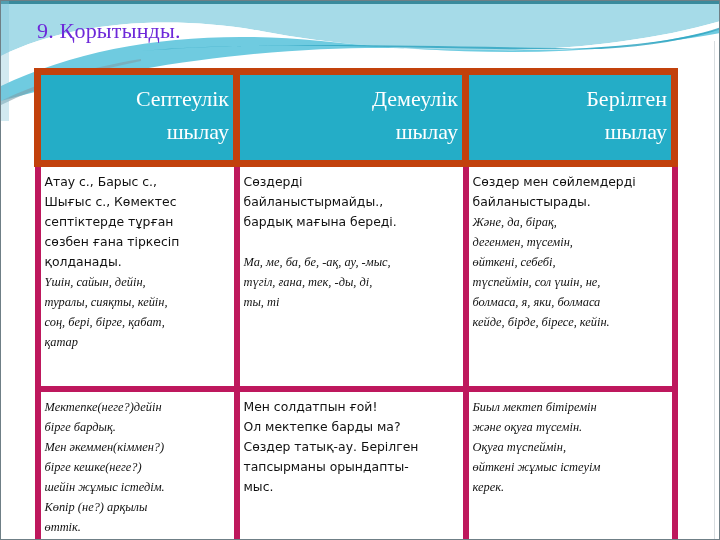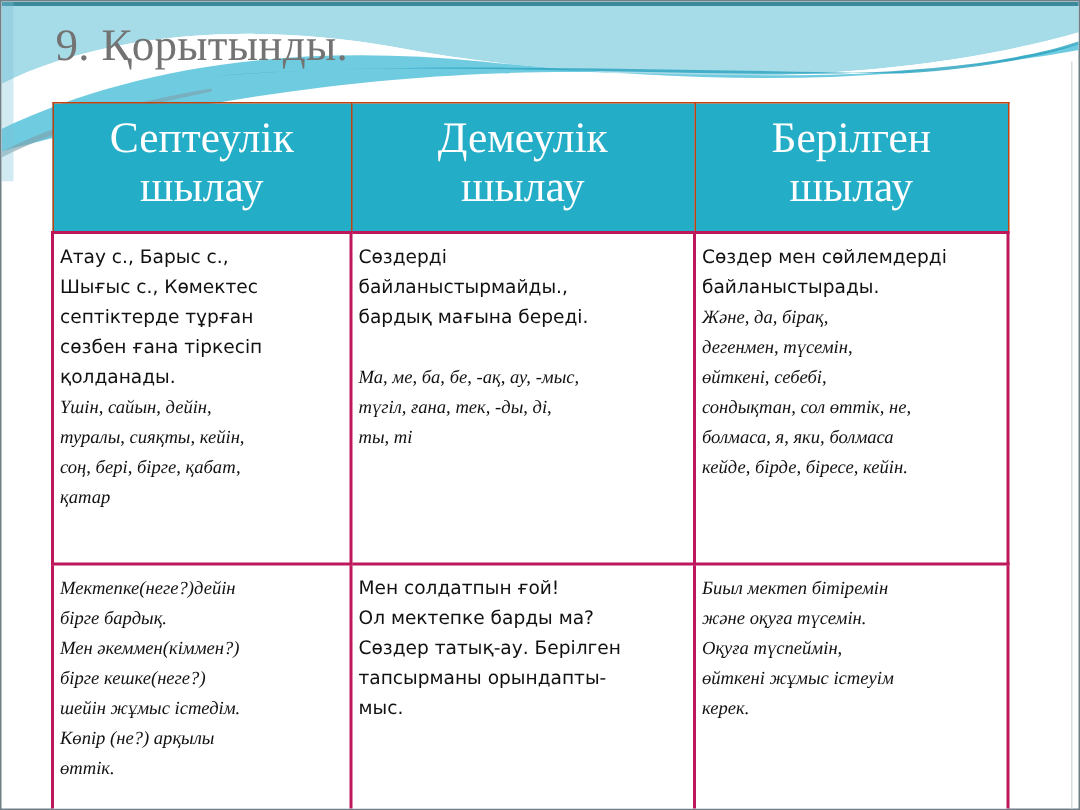--- a/index.html
+++ b/index.html
@@ -35,60 +35,60 @@
       top: 40px;
       width: 1px;
       height: 500px;
       background: #d8dde0;
     }
     .slide-title {
       position: absolute;
       left: 36px;
       top: 12px;
       font-family: "Liberation Serif", serif;
-      font-size: 30px;
-      color: #737373;
+      font-size: 22px;
+      color: #6d28d9;
       letter-spacing: 0.2px;
       line-height: 36px;
       white-space: nowrap;
     }
     table.grid {
       position: absolute;
       left: 33px;
       top: 67px;
       width: 637px;
       border-collapse: collapse;
       table-layout: fixed;
     }
     table.grid col.c1 { width: 199px; }
     table.grid col.c2 { width: 229px; }
     table.grid col.c3 { width: 209px; }
     table.grid th {
       background: #24adc7;
       color: #ffffff;
       font-family: "Liberation Serif", serif;
       font-weight: normal;
-      font-size: 29px;
+      font-size: 22px;
       line-height: 33px;
-      text-align: center;
+      text-align: right;
       vertical-align: top;
       padding: 7px 4px 10px 4px;
       height: 68px;
-      border: 1px solid #c2410c;
+      border: 7px solid #c2410c;
     }
     table.grid td {
       background: #ffffff;
       color: #111111;
       font-family: "DejaVu Sans", sans-serif;
       font-size: 12.4px;
       line-height: 20px;
       text-align: left;
       vertical-align: top;
       padding: 5px 1px 4px 4px;
-      border: 2px solid #be185d;
+      border: 6px solid #be185d;
     }
     table.grid tr.row1 td { height: 210px; }
     table.grid tr.row2 td { height: 170px; border-bottom: none; }
     .line { display: block; white-space: nowrap; }
     .it {
       font-family: Liberation Serif, serif;
       font-style: italic;
       font-size: 12.4px;
     }
     .gap { display: block; height: 20px; }
@@ -155,21 +155,21 @@
           <span class="line it">Ма, ме, ба, бе, -ақ, ау,  -мыс,</span>
           <span class="line it"> түгіл, ғана,  тек,  -ды, ді,</span>
           <span class="line it">ты,  ті</span>
         </td>
         <td>
           <span class="line">Сөздер  мен  сөйлемдерді</span>
           <span class="line">байланыстырады.</span>
           <span class="line it">Және, да,  бірақ,</span>
           <span class="line it">дегенмен, түсемін,</span>
           <span class="line it">өйткені,  себебі,</span>
-          <span class="line it">сондықтан,  сол өттік, не,</span>
+          <span class="line it">түспеймін,  сол үшін, не,</span>
           <span class="line it">болмаса, я, яки, болмаса</span>
           <span class="line it">кейде, бірде,  біресе, кейін.</span>
         </td>
       </tr>
       <tr class="row2">
         <td>
           <span class="line it">Мектепке(неге?)дейін</span>
           <span class="line it">бірге  бардық.</span>
           <span class="line it">Мен әкеммен(кіммен?)</span>
           <span class="line it">бірге  кешке(неге?)</span>

